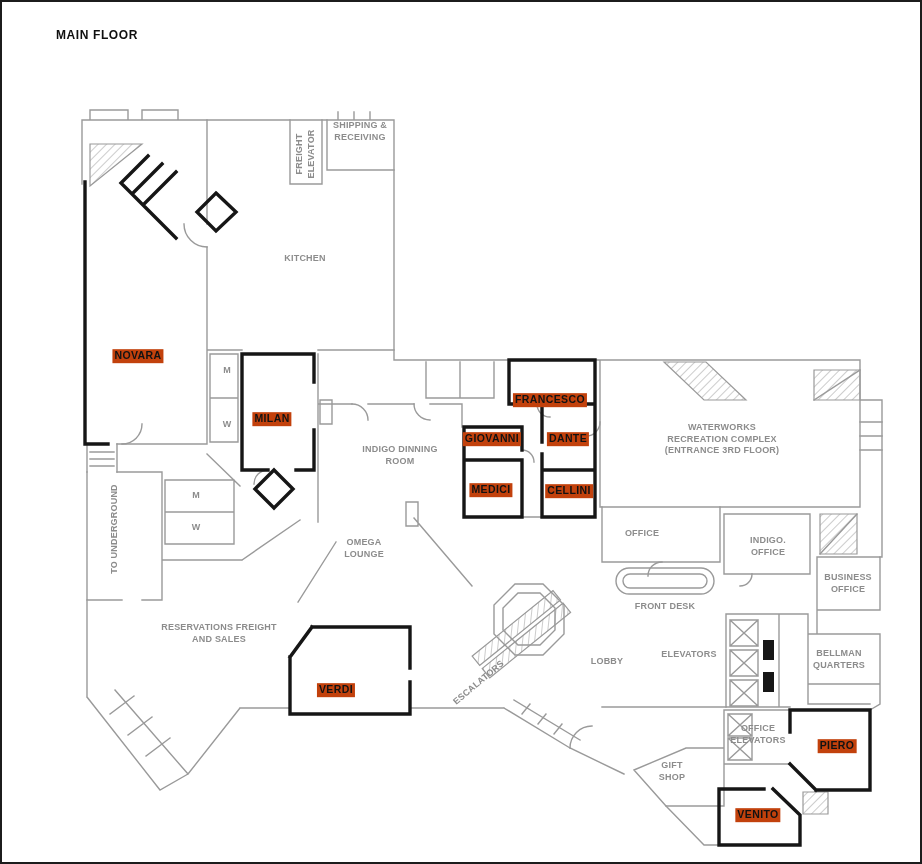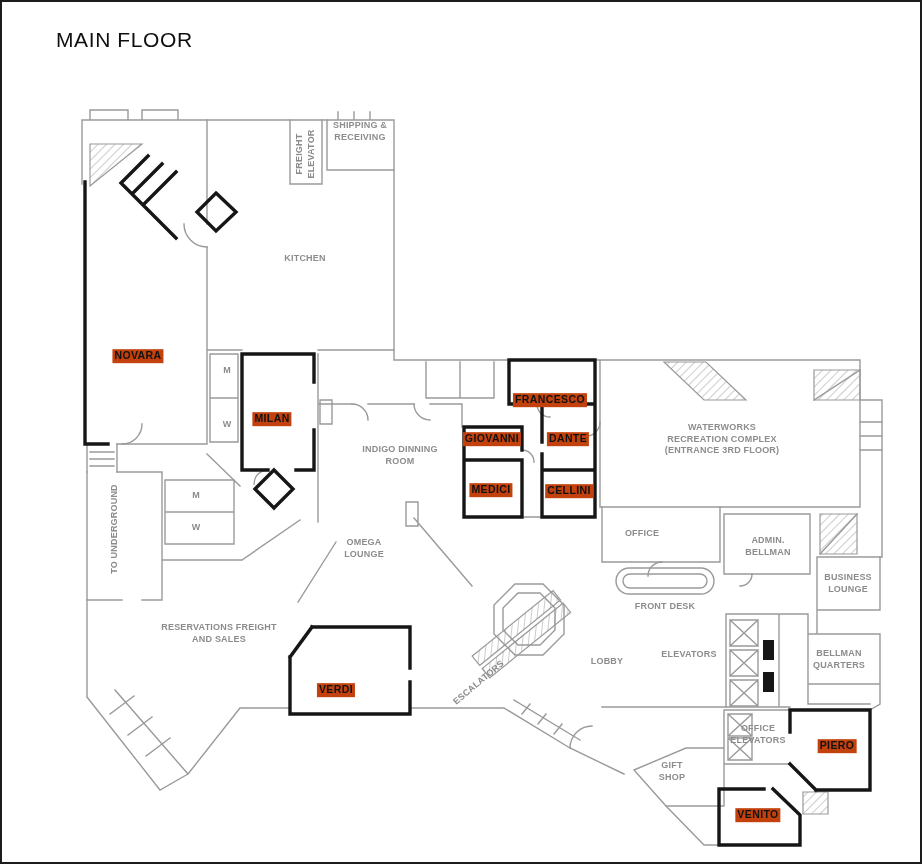--- a/index.html
+++ b/index.html
@@ -1,20 +1,20 @@
 <!DOCTYPE html>
 <html style="--bg: #ffffff; --wall: #9a9a9a; --wall-dark: #161616; --label: #8c8c8c; --label-dark: #121212;"><head>
 <meta charset="utf-8">
 <style>
   * { margin:0; padding:0; box-sizing:border-box; }
   html,body { background:#ffffff; font-family:"Liberation Sans", sans-serif; }
   .plan { position:relative; width:922px; height:864px; background:var(--bg,#ffffff);
           border:2px solid #1c1c1c; overflow:hidden; }
   .plan svg { position:absolute; left:0; top:0; }
-  .title { position:absolute; left:54px; top:26px; font-size:21px; font-weight:400;
+  .title { position:absolute; left:54px; top:26px; font-size:12px; font-weight:700;
            color:#0f0f0f; letter-spacing:.6px; }
   .lbl { position:absolute; transform:translate(-50%,-50%); color:var(--label,#8c8c8c);
          font-size:9px; font-weight:700; text-align:center; line-height:1.3;
          letter-spacing:.2px; }
   .lbl.dark { color:var(--label-dark,#121212); font-size:10.5px; letter-spacing:.4px;
               background:#c2410c; padding:0 2px; white-space:nowrap; }
   .nowrap { white-space:nowrap; }
   .rot90 { transform:translate(-50%,-50%) rotate(-90deg); }
   .rot40 { transform:translate(-50%,-50%) rotate(-40deg); }
   .w { stroke:var(--wall,#9a9a9a); fill:none; stroke-width:1.4; stroke-linecap:square; }
@@ -174,22 +174,22 @@
   <div class="lbl dark" style="left:490px;top:437px">GIOVANNI</div>
   <div class="lbl dark" style="left:566px;top:437px">DANTE</div>
   <div class="lbl dark" style="left:489px;top:488px">MEDICI</div>
   <div class="lbl dark" style="left:567px;top:489px">CELLINI</div>
   <div class="lbl" style="left:720px;top:438px;width:130px">WATERWORKS RECREATION COMPLEX (ENTRANCE 3RD FLOOR)</div>
   <div class="lbl rot90 nowrap" style="left:113px;top:527px">TO UNDERGROUND</div>
   <div class="lbl nowrap" style="left:194px;top:494px">M</div>
   <div class="lbl nowrap" style="left:194px;top:526px">W</div>
   <div class="lbl" style="left:362px;top:547px;width:46px">OMEGA LOUNGE</div>
   <div class="lbl nowrap" style="left:640px;top:532px">OFFICE</div>
-  <div class="lbl" style="left:766px;top:545px;width:48px">ADMIN. BELLMAN</div>
-  <div class="lbl" style="left:846px;top:582px;width:56px">BUSINESS LOUNGE</div>
+  <div class="lbl" style="left:766px;top:545px;width:48px">INDIGO. OFFICE</div>
+  <div class="lbl" style="left:846px;top:582px;width:56px">BUSINESS OFFICE</div>
   <div class="lbl nowrap" style="left:663px;top:605px">FRONT DESK</div>
   <div class="lbl nowrap" style="left:687px;top:653px">ELEVATORS</div>
   <div class="lbl" style="left:837px;top:658px;width:56px">BELLMAN QUARTERS</div>
   <div class="lbl nowrap" style="left:605px;top:660px">LOBBY</div>
   <div class="lbl rot40 nowrap" style="left:477px;top:681px">ESCALATORS</div>
   <div class="lbl" style="left:217px;top:632px;width:118px">RESERVATIONS FREIGHT AND SALES</div>
   <div class="lbl dark" style="left:334px;top:688px">VERDI</div>
   <div class="lbl" style="left:670px;top:770px;width:36px">GIFT SHOP</div>
   <div class="lbl" style="left:756px;top:733px;width:58px">OFFICE ELEVATORS</div>
   <div class="lbl dark" style="left:835px;top:744px">PIERO</div>

